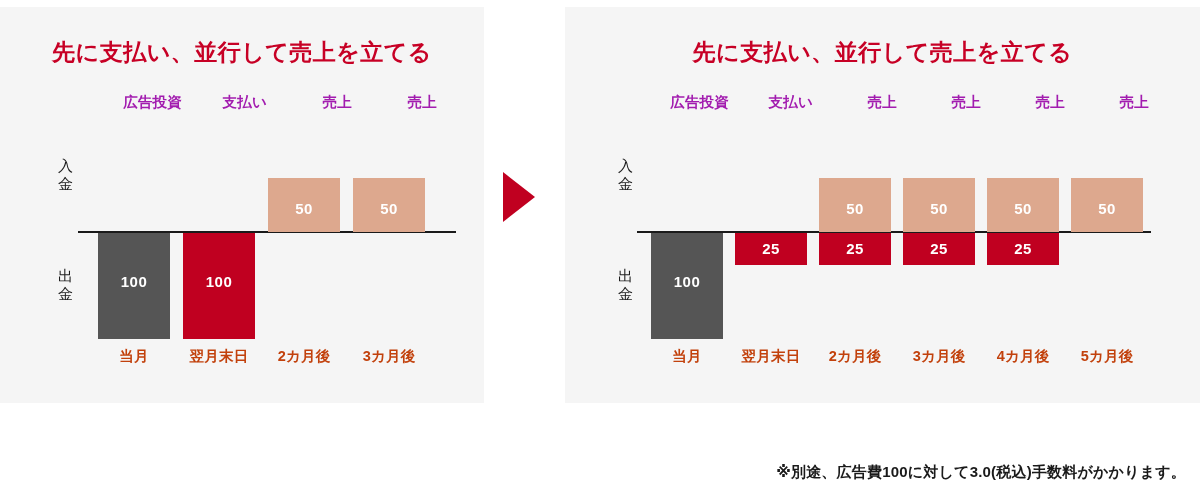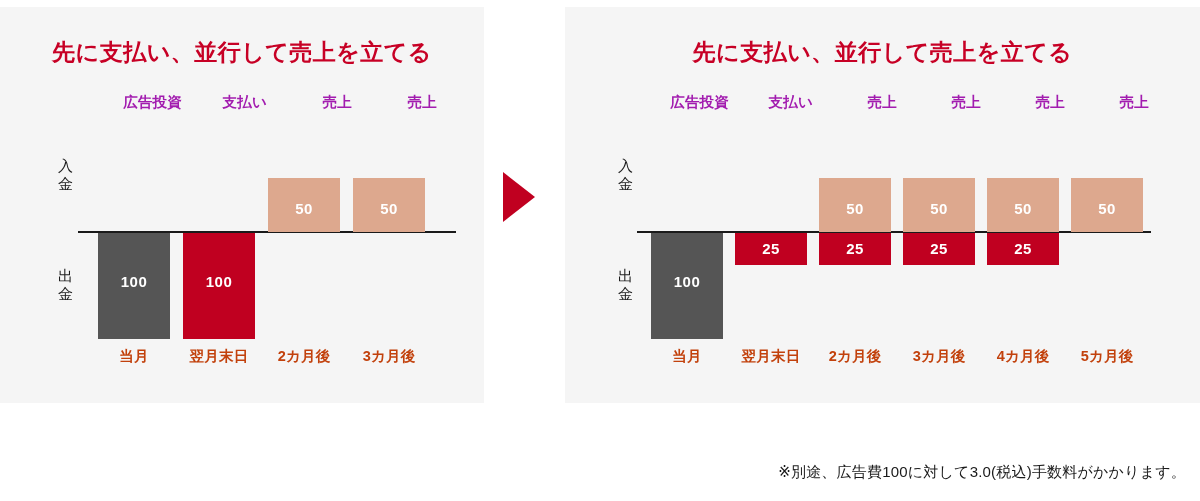--- a/index.html
+++ b/index.html
@@ -126,21 +126,21 @@
   }
 
   
   #footnote {
     position: absolute;
     left: 0;
     top: 463px;
     width: 1186px;
     text-align: right;
     font-size: 15px;
-    font-weight: normal;
+    font-weight: bold;
     color: #1a1a1a;
     letter-spacing: 0.2px;
     white-space: nowrap;
   }
 </style>
 </head>
 <body>
 
 <div class="panel" id="panel-left">
 

